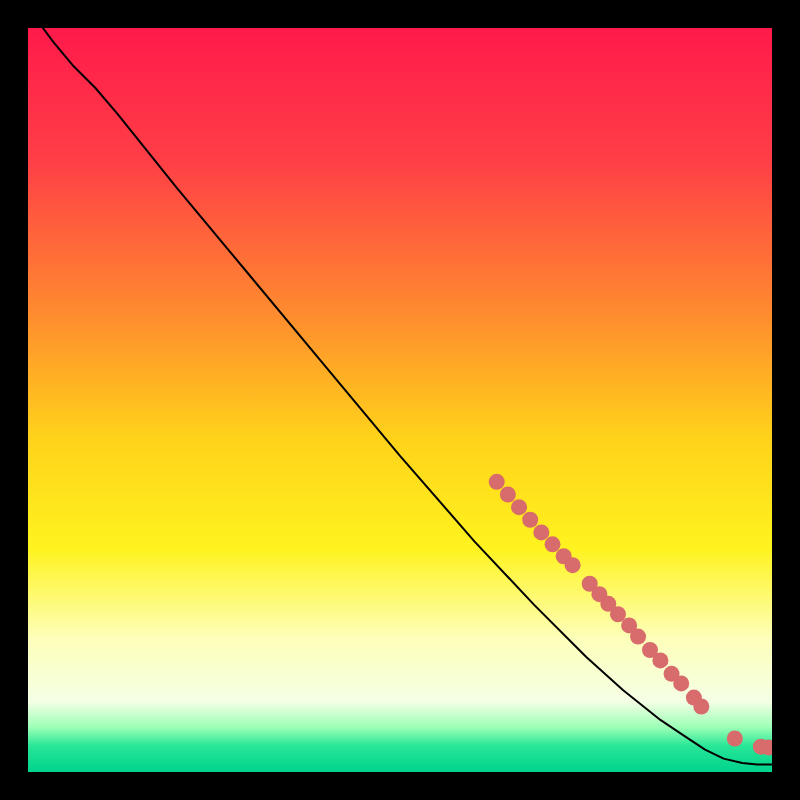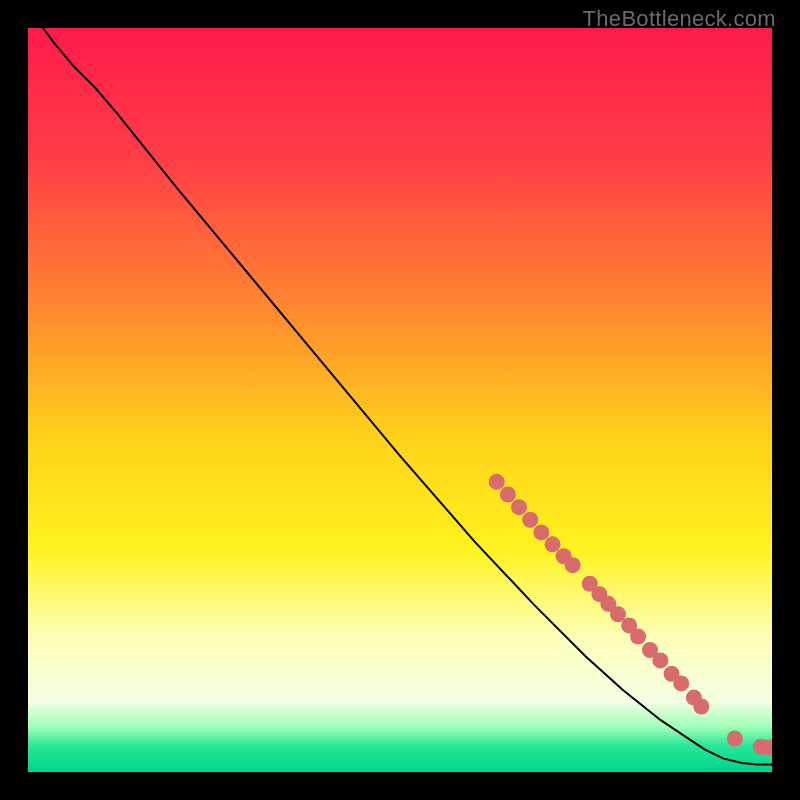--- a/index.html
+++ b/index.html
@@ -38,21 +38,20 @@
     font-weight: 500;
     letter-spacing: 0.3px;
     user-select: none;
   }
 </style>
 </head>
 <body>
 
 <div class="stage">
 
-  <div class="watermark">TheBottleneck.com</div>
 
   <div class="plot">
     <svg class="chart-svg" viewBox="0 0 744 744" preserveAspectRatio="none">
       <defs>
         <linearGradient id="bg-grad" x1="0" y1="0" x2="0" y2="1">
             <stop offset="0.00%" stop-color="#ff1a4b"></stop>
             <stop offset="18.00%" stop-color="#ff3f46"></stop>
             <stop offset="38.00%" stop-color="#ff8a2f"></stop>
             <stop offset="55.00%" stop-color="#ffd21a"></stop>
             <stop offset="70.00%" stop-color="#fff31f"></stop>

